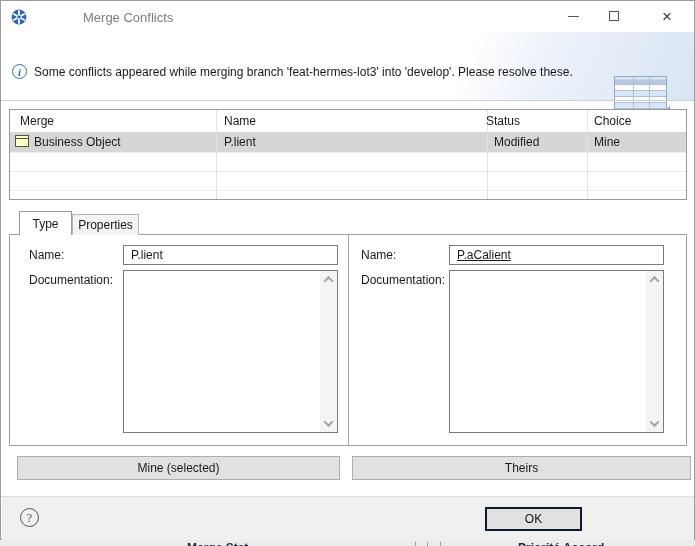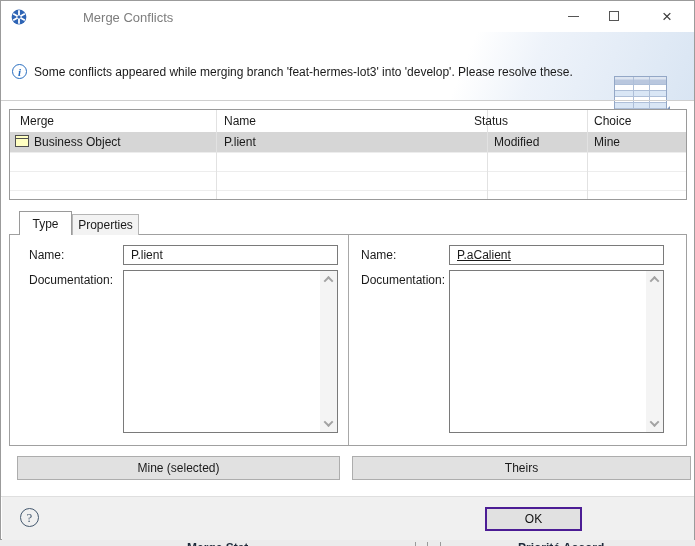--- a/index.html
+++ b/index.html
@@ -32,21 +32,21 @@
   .banner-message { position:absolute; left:32px; top:33px; color:#1a1a1a; }
   .banner-image { position:absolute; left:611px; top:43px; }
   .banner-sep { position:absolute; left:0; top:99px; width:100%; height:1px; background:#cfcfcf; }
 
   
   .conflict-table { position:absolute; left:8px; top:108px; width:678px; height:91px;
                     border:1px solid #9a9a9a; background:#fff; }
   .col-sep { position:absolute; top:0; bottom:0; width:1px; background:#e2e2e2; z-index:2; }
   .cs1 { left:206px; } .cs2 { left:477px; } .cs3 { left:577px; }
   .th { position:absolute; top:4px; color:#1a1a1a; z-index:3; }
-  .th1 { left:10px; } .th2 { left:214px; } .th3 { left:464px;text-align:right; } .th4 { left:584px; }
+  .th1 { left:10px; } .th2 { left:214px; } .th3 { left:476px;text-align:right; } .th4 { left:584px; }
   .row-selected { position:absolute; left:0; top:22px; width:100%; height:20px; background:#d6d6d6; z-index:1; }
   .cell { position:absolute; top:25px; z-index:3; }
   .c-type { left:24px; } .c-name { left:214px; } .c-status { left:484px; } .c-choice { left:584px; }
   .bo-icon { position:absolute; left:5px; top:25px; width:14px; height:12px; background:#ffffc2;
              border:1px solid #4f4f4f; z-index:3; }
   .bo-icon .bo-top { position:absolute; left:0; right:0; top:2px; height:1px; background:#4f4f4f; }
   .row-line { position:absolute; left:0; width:100%; height:1px; background:#ededed; z-index:1; }
   .rl1 { top:42px; } .rl2 { top:61px; } .rl3 { top:80px; }
 
   
@@ -85,21 +85,21 @@
   .btn-theirs { left:351px; width:339px; }
 
   
   .footer-sep { position:absolute; left:0; top:495px; width:100%; height:1px; background:#dfdfdf; }
   .footer { position:absolute; left:1px; top:496px; width:692px; height:43px; background:#f0f0f0; }
   .help-btn { position:absolute; left:18px; top:11px; width:19px; height:19px; border:1px solid #44586e;
               border-radius:50%; color:#44586e; display:flex; align-items:center; justify-content:center;
               font-size:13px; font-family:"Liberation Serif", serif; background:transparent; }
   .dlg-btn { position:absolute; top:10px; height:24px; display:flex; align-items:center;
              justify-content:center; font-size:12px; background:#e1e1e1; color:#111; }
-  .ok-btn { left:483px; width:97px; border:2px solid #4c1d95; }
+  .ok-btn { left:483px; width:97px; border:2px solid #0f172a; }
   .cancel-btn { left:596px; width:92px; border:1px solid #adadad; }
 
   
   .bg-strip { position:absolute; left:0; top:540px; width:695px; height:6px; background:#ececec;
               overflow:hidden; }
   .bg-frag { position:absolute; top:2px; height:4px; overflow:hidden; color:#1d2a3a; font-weight:bold;
              font-size:12px; line-height:12px; white-space:nowrap; }
   .frag-l { left:187px; } .frag-r { left:518px; }
   .bg-tick { position:absolute; top:2px; width:1px; height:4px; background:#9a9a9a; }
   .tick1 { left:415px; } .tick2 { left:427px; } .tick3 { left:440px; }

